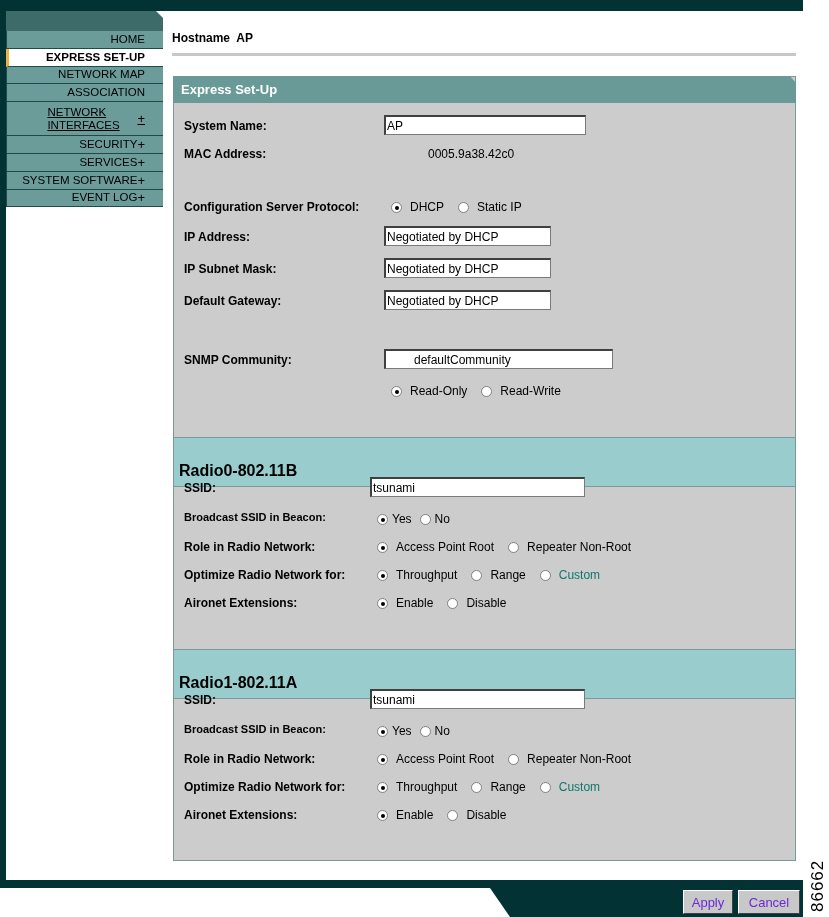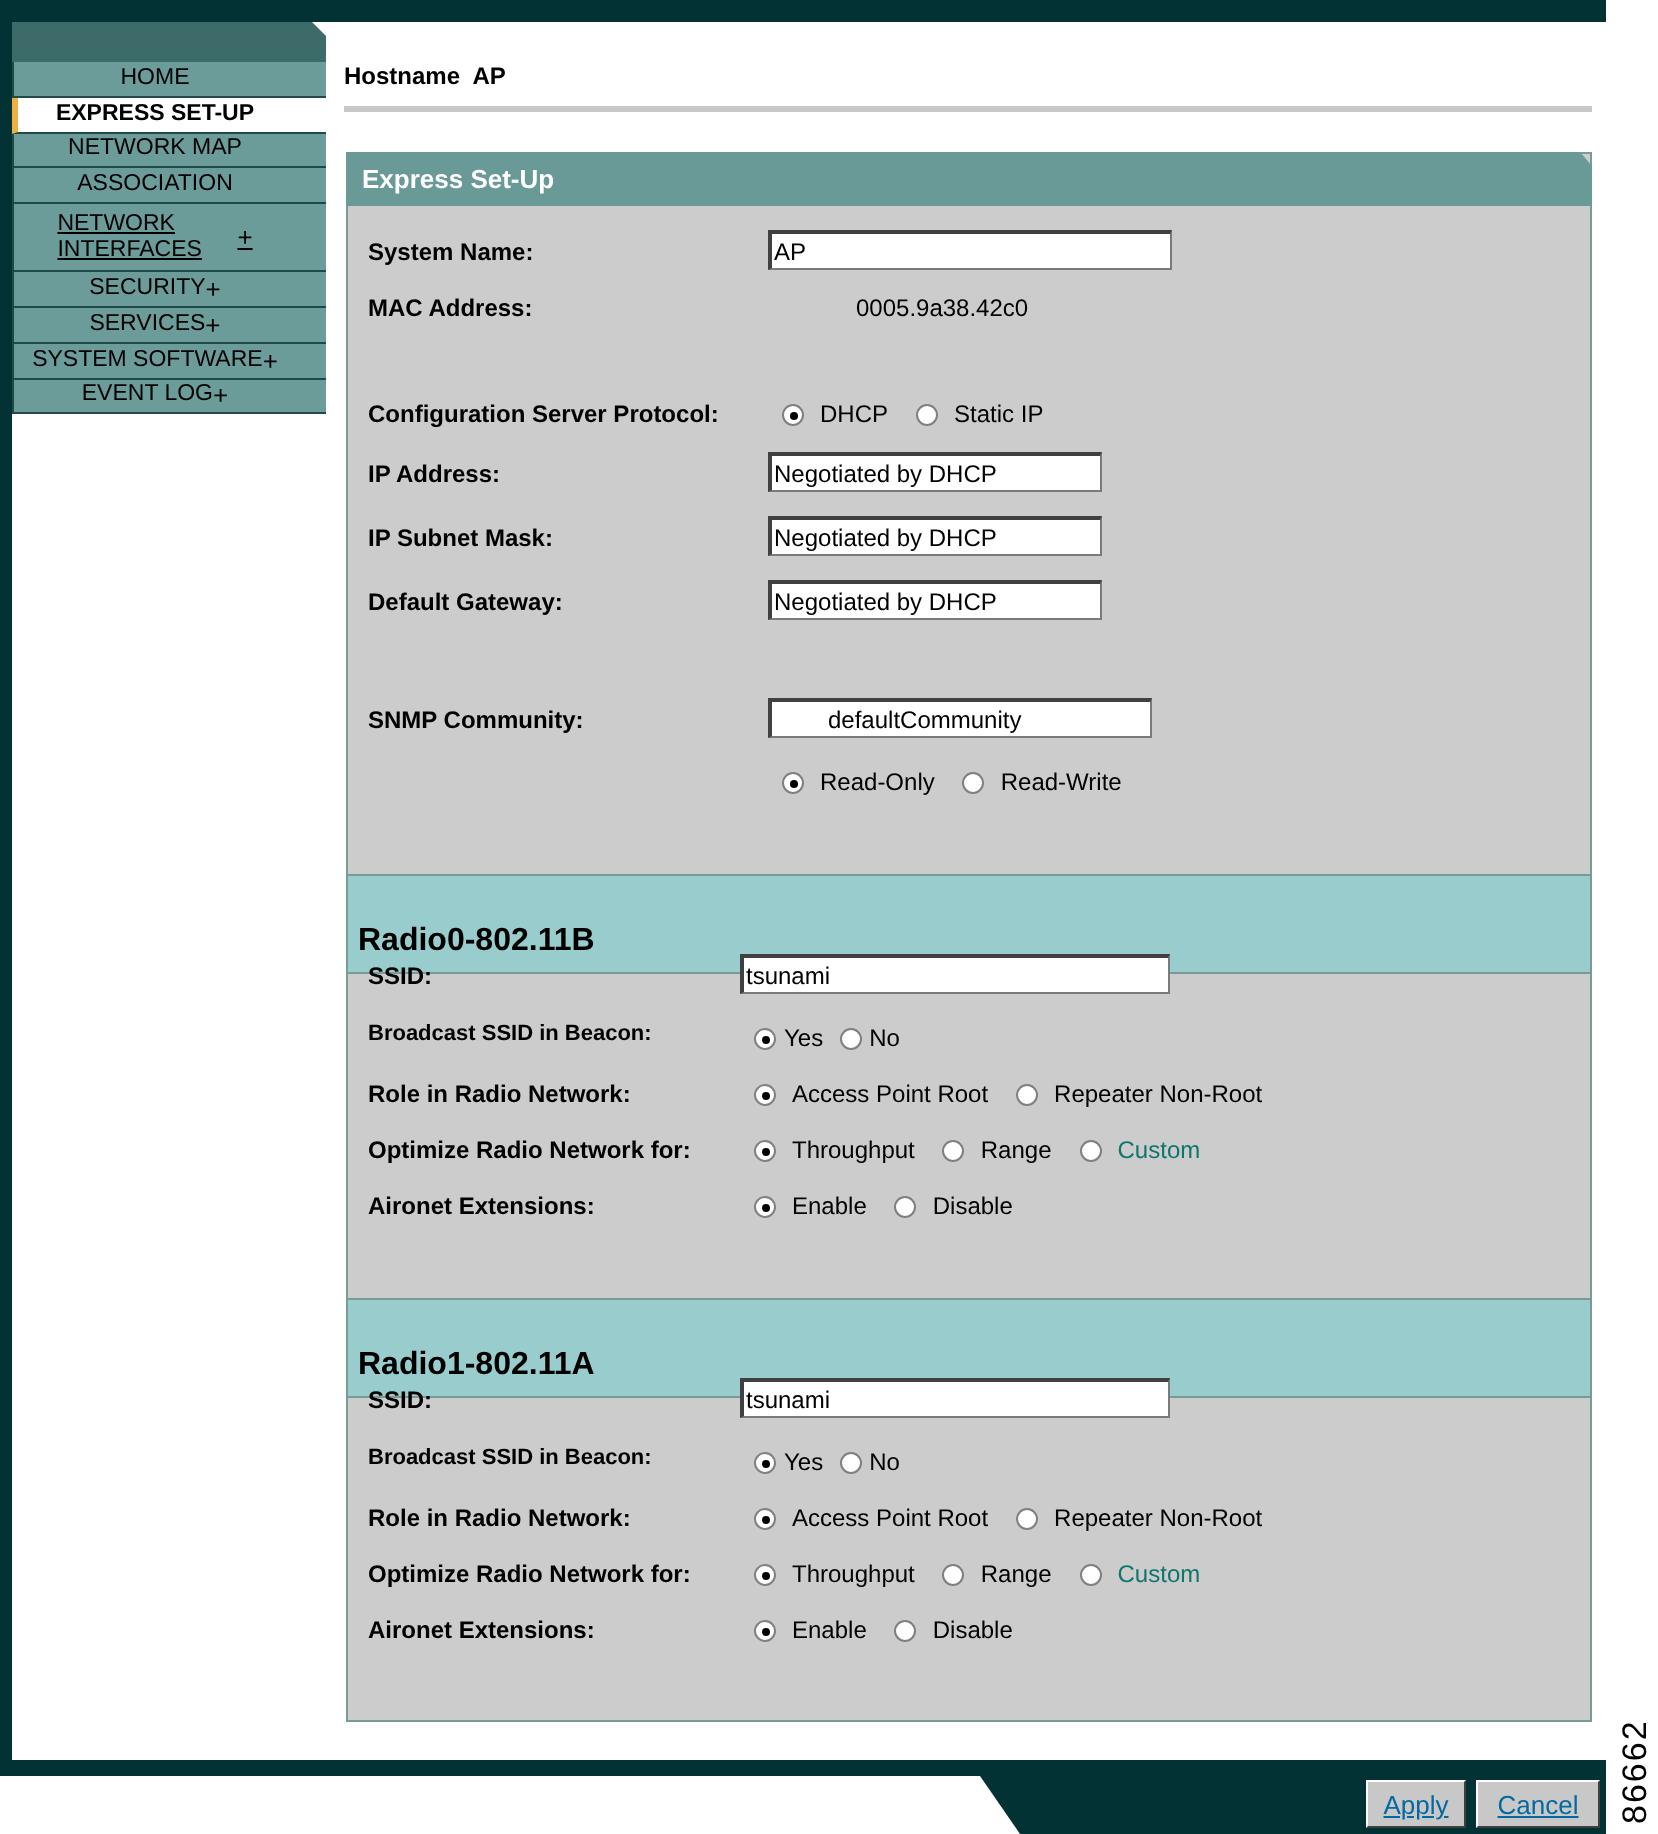--- a/index.html
+++ b/index.html
@@ -1,40 +1,40 @@
 <!DOCTYPE html>
 <html><head>
 <meta charset="utf-8">
 <style>
   * { box-sizing: border-box; margin: 0; padding: 0; }
   body { width: 829px; height: 917px; background: #ffffff; font-family: "Liberation Sans", sans-serif; position: relative; overflow: hidden; }
   .topbar { position: absolute; left: 0; top: 0; width: 803px; height: 11px; background: #023234; }
   .leftstrip { position: absolute; left: 0; top: 11px; width: 6px; height: 870px; background: #023234; }
   .navhead { position: absolute; left: 6px; top: 11px; width: 157px; height: 20px; background: #3d6b69; clip-path: polygon(0 0, 150px 0, 157px 7px, 157px 100%, 0 100%); }
   .nav { position: absolute; left: 6px; top: 31px; width: 157px; }
-  .nav-item { height: 17.8px; background: #6c9c9a; border-bottom: 1px solid #1f4a48; border-left: 1px solid #1f4a48; color: #000; font-size: 11.5px; padding-left: 3px; display: flex; align-items: center; justify-content: center; padding-right: 18px; line-height: 13px; cursor: pointer; }
+  .nav-item { height: 17.8px; background: #6c9c9a; border-bottom: 1px solid #1f4a48; border-left: 1px solid #1f4a48; color: #000; font-size: 11.5px; padding-left: 3px; display: flex; align-items: center; justify-content: flex-end; padding-right: 18px; line-height: 13px; cursor: pointer; }
   .nav-item.tall { height: 34px; text-decoration: underline; }
   .nav-item.active { background: #ffffff; font-weight: bold; border-left: 3px solid #f0b040; padding-left: 1px; }
   .nav-plus { font-size: 13px; color: #000; }
   .header { position: absolute; left: 172px; top: 31px; width: 624px; height: 16px; font-size: 12px; font-weight: bold; display: flex; justify-content: space-between; }
   .hr { position: absolute; left: 172px; top: 53px; width: 624px; height: 3px; background: #c8c8c8; }
   .panel { position: absolute; left: 173px; top: 76px; width: 623px; height: 785px; background: #cccccc; border: 1px solid #7a9a98; }
   .panel-title { position: absolute; left: 173px; top: 76px; width: 623px; height: 27px; background: #6a9a98; color: #ffffff; font-size: 13px; font-weight: bold; padding: 6px 8px; clip-path: polygon(0 0, 617px 0, 623px 7px, 623px 100%, 0 100%); }
   .lbl { position: absolute; font-size: 12px; font-weight: bold; color: #000; }
   .val { position: absolute; font-size: 12px; color: #000; margin-left: 43px; }
   .inp { position: absolute; height: 20px; background: #fff; border: 1px solid #7a7a7a; border-top: 2px solid #404040; border-left: 2px solid #404040; font-size: 12px; padding-left: 1px; line-height: 16px; font-family: "Liberation Sans", sans-serif; color: #000; }
   .radio-group { position: absolute; display: flex; align-items: center; font-size: 12px; color: #000; }
   .radio { width: 11px; height: 11px; border-radius: 50%; background: #fff; border: 1px solid #808080; display: inline-block; margin-right: 8px; position: relative; }
   .radio.on::after { content: ""; position: absolute; left: 3px; top: 3px; width: 4px; height: 4px; border-radius: 50%; background: #000; }
   .opt { display: flex; align-items: center; margin-right: 14px; }
   .link { color: #0f766e; cursor: pointer; }
   .section-bar { position: absolute; left: 174px; width: 621px; height: 27px; background: #99cccc; border-top: 1px solid #7a9a98; border-bottom: 1px solid #7a9a98; font-size: 16px; font-weight: bold; padding: 24px 5px; color: #000; }
   .bottombar { position: absolute; left: 0; top: 880px; width: 803px; height: 8px; background: #023234; }
   .bottomwedge { position: absolute; left: 490px; top: 888px; width: 313px; height: 29px; background: #023234; clip-path: polygon(0 0, 100% 0, 100% 100%, 20px 100%); }
-  .btn { position: absolute; top: 890px; height: 24px; background: #c8c8c8; border: 1px solid #ffffff; border-right: 1px solid #404040; border-bottom: 1px solid #404040; font-size: 13px; color: #0369a1; padding: 4px 6px; cursor: pointer; font-family: "Liberation Sans", sans-serif; text-decoration: underline; }
+  .btn { position: absolute; top: 890px; height: 24px; background: #c8c8c8; border: 1px solid #ffffff; border-right: 1px solid #404040; border-bottom: 1px solid #404040; font-size: 13px; color: #6d28d9; padding: 4px 6px; cursor: pointer; font-family: "Liberation Sans", sans-serif; }
   .figid { position: absolute; left: 808px; top: 853px; font-size: 17px; color: #000; transform: rotate(-90deg); transform-origin: left top; top: 912px; letter-spacing: 1px; }
 </style>
 </head>
 <body>
 
 <div class="topbar"></div>
 <div class="leftstrip"></div>
 <div class="navhead"></div>
 
 <div class="nav">
@@ -101,21 +101,21 @@
 <div class="lbl" style="left:184px;top:230px">IP Address:</div>
 <input class="inp" style="left: 384px; top: 226px; width: 167px;" value="Negotiated by DHCP">
 
 <div class="lbl" style="left:184px;top:262px">IP Subnet Mask:</div>
 <input class="inp" style="left: 384px; top: 258px; width: 167px;" value="Negotiated by DHCP">
 
 <div class="lbl" style="left:184px;top:294px">Default Gateway:</div>
 <input class="inp" style="left: 384px; top: 290px; width: 167px;" value="Negotiated by DHCP">
 
 <div class="lbl" style="left:184px;top:353px">SNMP Community:</div>
-<input class="inp" style="left: 384px; top: 349px; width: 192px; padding-left: 28px;" value="defaultCommunity">
+<input class="inp" style="left: 384px; top: 349px; width: 229px; padding-left: 28px;" value="defaultCommunity">
 <div class="radio-group" style="left:391px;top:384px">
   <span class="opt">
       <span class="radio on"></span>
       <span>Read-Only</span>
     </span>
   <span class="opt">
       <span class="radio"></span>
       <span>Read-Write</span>
     </span>
 </div>

